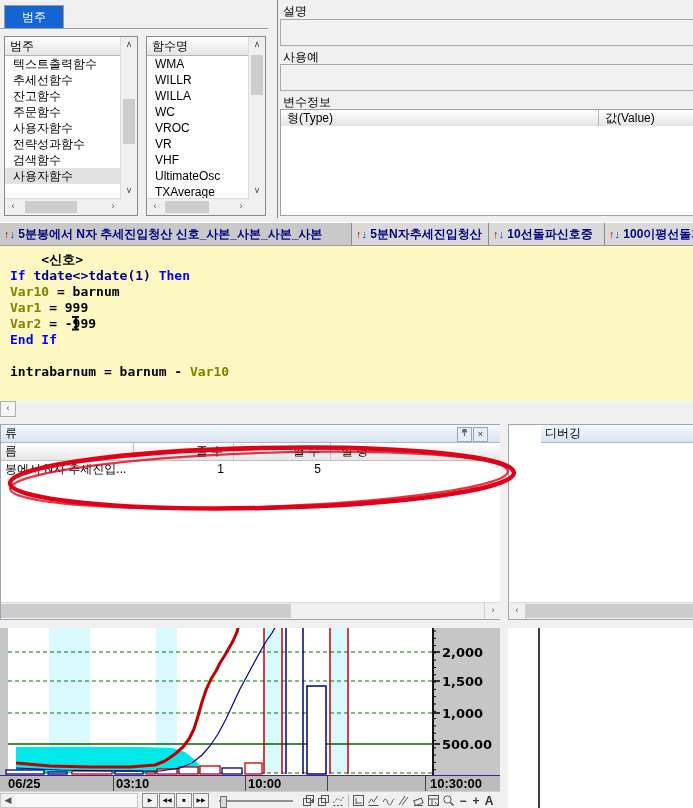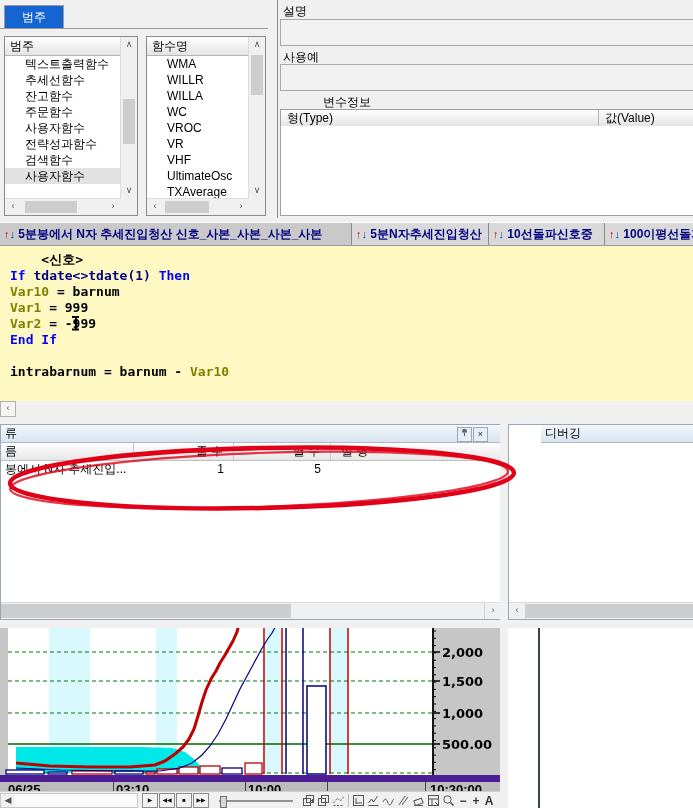--- a/index.html
+++ b/index.html
@@ -9,21 +9,21 @@
   
   .fn-tab{height:22px;line-height:22px;text-align:center;border:1px solid #9a9a9a;border-bottom:none;}
   .fn-tab.active{background:#1464d2;color:#fff;}
   .fn-tab.inactive{background:#f2f2f2;color:#0369a1;margin-top:43px;}
   .tabline{height:1px;background:#9a9a9a;}
   
   .listbox{background:#fff;border:1px solid #8a8a8a;}
   .list-head{height:18px;line-height:18px;background:linear-gradient(#ffffff,#e4e4e4);
              border-bottom:1px solid #b5b5b5;padding-left:5px;font-size:12px;position:relative;}
   .list-body{position:absolute;left:0;right:16px;top:19px;bottom:16px;overflow:hidden;}
-  .list-item{height:16px;line-height:16px;padding-left:20px;white-space:nowrap;font-size:12px;}
+  .list-item{height:16px;line-height:16px;padding-left:8px;white-space:nowrap;font-size:12px;}
   .list-item.selected{background:#e2e2e2;}
   .vscroll{position:absolute;top:0;right:0;width:16px;bottom:16px;background:#f0f0f0;border-left:1px solid #dcdcdc;}
   .hscroll{position:absolute;left:0;right:16px;bottom:0;height:16px;background:#f0f0f0;border-top:1px solid #dcdcdc;}
   .sb-btn{position:absolute;width:16px;height:16px;text-align:center;line-height:15px;color:#505050;font-size:9px;background:#f0f0f0;}
   .sb-thumb{position:absolute;background:#cdcdcd;}
   .corner{position:absolute;right:0;bottom:0;width:16px;height:16px;background:#f0f0f0;}
   .funnel{position:absolute;right:3px;top:2px;color:#555;font-size:10px;}
   
   .d-label{font-size:12px;}
   .d-box{background:#f1f1f1;border:1px solid #a8a8a8;border-right:none;}
@@ -54,21 +54,21 @@
               padding-left:4px;font-size:12px;position:relative;}
   .ph-btn{position:absolute;top:2px;width:13px;height:13px;text-align:center;line-height:12px;font-size:9px;color:#333;
           background:#e8eef6;border:1px solid #9aa7b5;}
   .col-head{display:flex;height:17px;background:linear-gradient(#ffffff,#e6e6e6);border-bottom:1px solid #c0c0c0;}
   .col-head .cell{line-height:16px;border-right:1px solid #c8c8c8;box-sizing:border-box;font-size:12px;}
   .err-row{display:flex;height:17px;line-height:17px;font-size:12px;}
   .err-row .cell{box-sizing:border-box;white-space:nowrap;overflow:hidden;}
   .al{text-align:left;padding-left:4px;} .ar{text-align:right;padding-right:10px;}
   
   #chart-wrap{left:0;top:628px;width:500px;height:147px;}
-  #xaxis{left:0;top:775px;width:500px;height:16px;background:#bcbcbc;border-top:7px solid #4c1d95;}
+  #xaxis{left:0;top:775px;width:500px;height:16px;background:#bcbcbc;border-top:1px solid #4c1d95;}
   .x-lab{position:absolute;top:0;height:16px;line-height:16px;font-weight:bold;font-size:13px;color:#000;}
   .x-div{position:absolute;top:0;bottom:0;width:1px;background:#444;}
   #chart-toolbar{left:0;top:791px;width:500px;height:17px;background:#f0f0f0;border-top:1px solid #cfcfcf;display:flex;align-items:center;}
   #chart-toolbar .sb{position:relative;width:138px;height:15px;background:#fafafa;border:1px solid #c8c8c8;box-sizing:border-box;flex-shrink:0;}
   #chart-toolbar .sb .sb-btn{width:14px;height:13px;line-height:13px;}
   .pb-btn{width:14px;height:13px;border:1px solid #8a8a8a;background:#f2f2f2;margin-left:1px;text-align:center;
           line-height:12px;font-size:6px;color:#111;flex-shrink:0;}
   .slider{position:relative;width:78px;height:13px;margin-left:8px;flex-shrink:0;}
   .slider .track{position:absolute;left:2px;right:2px;top:6px;height:2px;background:#909090;}
   .slider .thumb{position:absolute;left:3px;top:2px;width:5px;height:10px;background:#d8d8d8;border:1px solid #707070;}
@@ -139,21 +139,21 @@
     <div class="sb-btn" style="right:0;">›</div>
   </div>
   <div class="corner"></div>
 </div>
 
 <div class="abs" style="left:277px;top:0;width:1px;height:218px;background:#8a8a8a;"></div>
 <div class="abs d-label" style="left:283px;top:3px;">설명</div>
 <div class="abs d-box" style="left:280px;top:19px;width:413px;height:25px;"></div>
 <div class="abs d-label" style="left:283px;top:49px;">사용예</div>
 <div class="abs d-box" style="left:280px;top:64px;width:413px;height:25px;"></div>
-<div class="abs d-label" style="left:283px;top:94px;margin-left:40px;">변수정보</div>
+<div class="abs d-label" style="left:283px;top:94px;">변수정보</div>
 <div class="abs grid-head" style="left:280px;top:109px;width:413px;">
   <div class="cell" style="width:318px;">형(Type)</div>
   <div class="cell" style="flex:1;border-right:none;">값(Value)</div>
 </div>
 <div class="abs grid-body" style="left:280px;top:126px;width:413px;height:89px;"></div>
 
 <div class="abs" id="formula-tabs">
     <div class="f-tab active" style="width: 352px;"><span class="arr-up">↑</span><span class="arr-dn">↓</span><span> 5분봉에서 N자 추세진입청산 신호_사본_사본_사본_사본</span></div>
     <div class="f-tab" style="width: 137px;"><span class="arr-up">↑</span><span class="arr-dn">↓</span><span> 5분N자추세진입청산</span></div>
     <div class="f-tab" style="width: 116px;"><span class="arr-up">↑</span><span class="arr-dn">↓</span><span> 10선돌파신호중</span></div>

